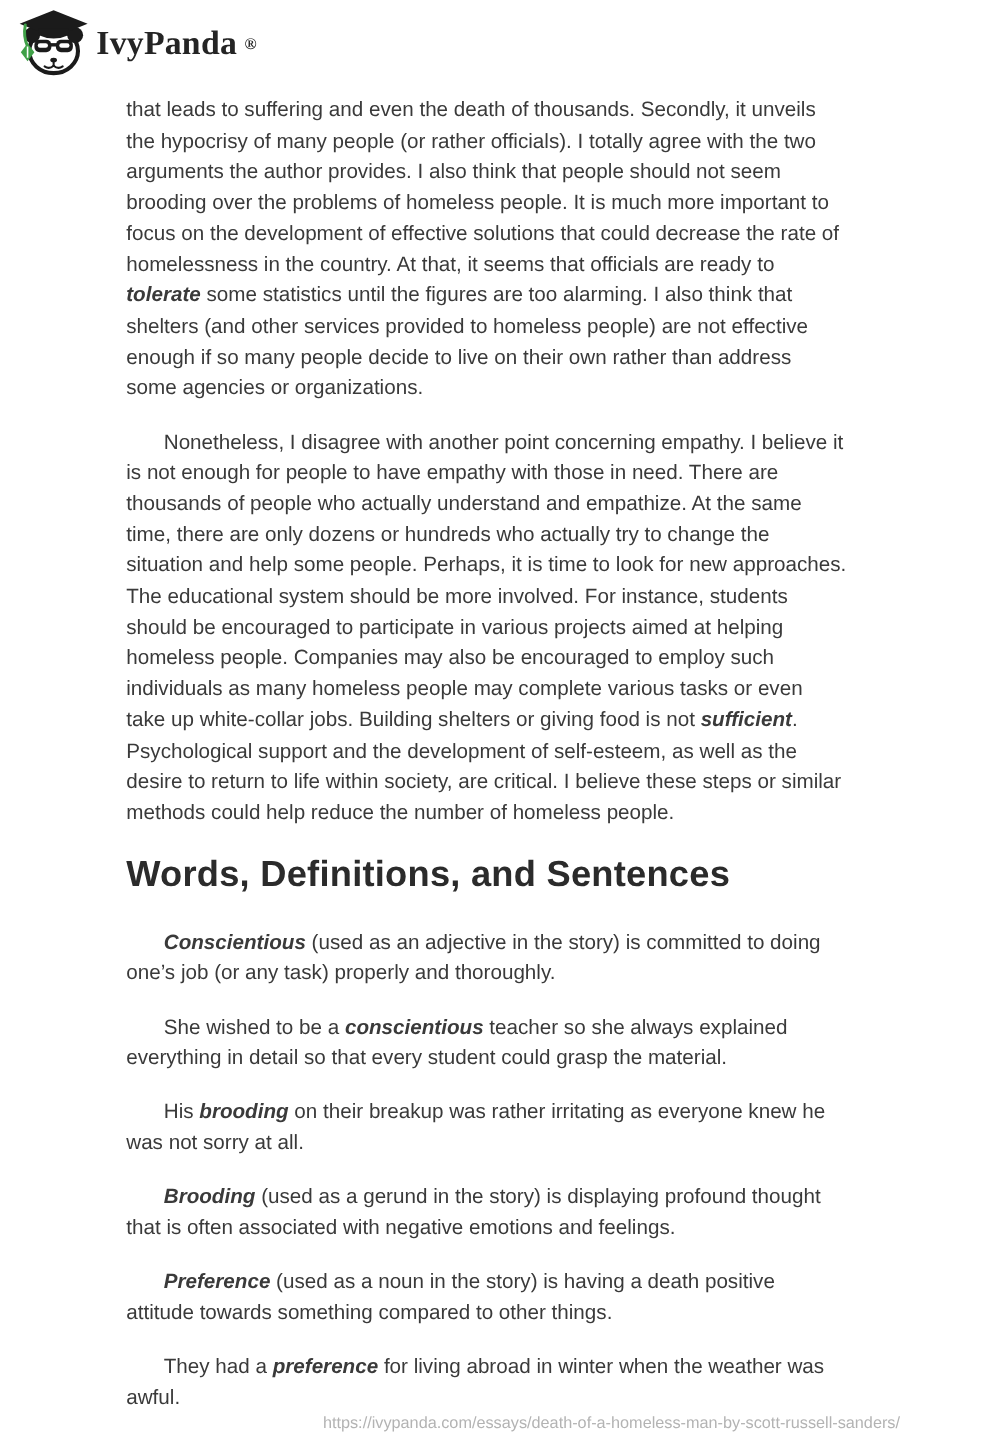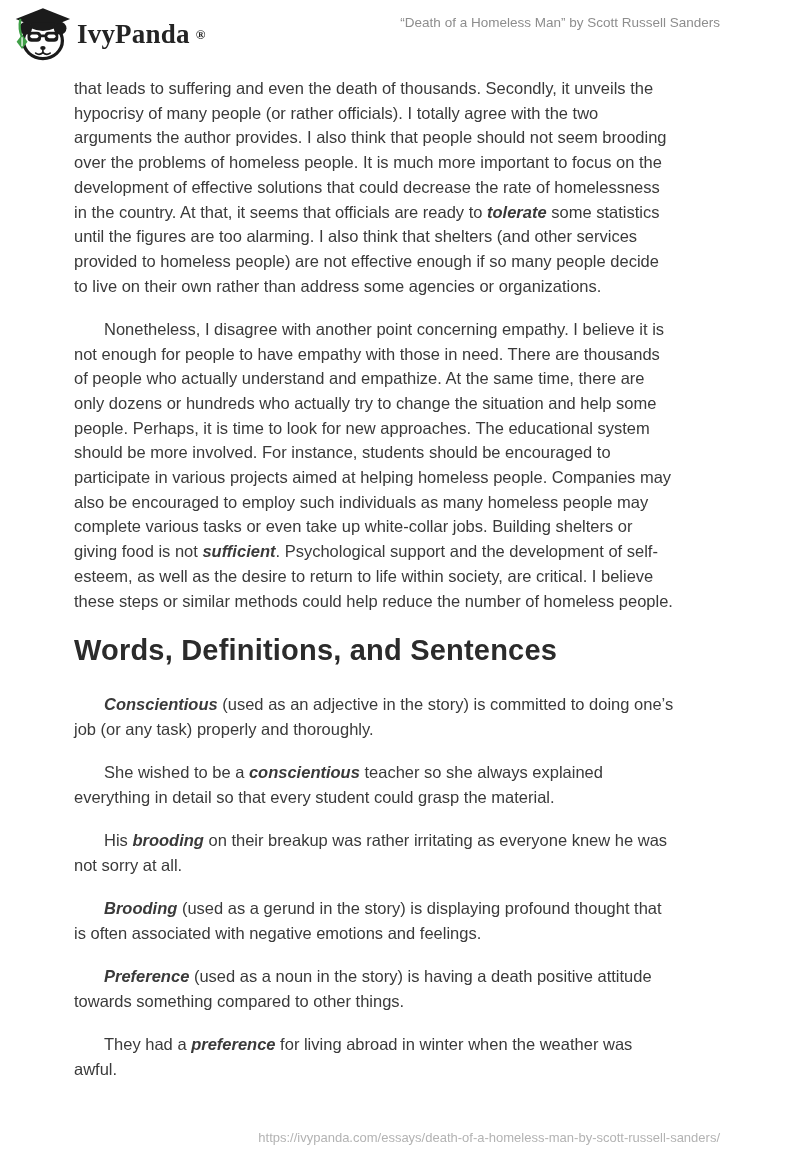--- a/index.html
+++ b/index.html
@@ -37,21 +37,21 @@
     vertical-align: super;
     line-height: 0;
   }
   .doc-title {
     padding-top: 8px;
     font-size: 13.5px;
     color: #8d8d8d;
     font-weight: 400;
   }
   .content {
-    padding: 14px 75px 0 74px;
+    padding: 14px 75px 0 101px;
   }
   .content p.para {
     font-size: 16.5px;
     line-height: 24.7px;
     color: #3a3a3a;
     margin: 0 0 18.5px 0;
     text-align: left;
   }
   .content p.para.indent { text-indent: 30px; }
   .content .em { font-weight: 700; font-style: italic; }
@@ -99,21 +99,20 @@
         <polygon points="33,1 63,13 33,25 3,13" fill="#1b1b1b"></polygon>
         <path d="M20 17 h26 v6 q-13 6 -26 0 z" fill="#1b1b1b"></path>
 
         <path d="M8 14 q-2 10 2 19" stroke="#3fa047" stroke-width="2.6" fill="none" stroke-linecap="round"></path>
         <polygon points="10,30 16,38 10,46 4,38" fill="#3fa047"></polygon>
         <path d="M10 33 v10" stroke="#ffffff" stroke-width="1.4"></path>
       </svg>
       <span class="logo-text">IvyPanda</span>
         <span class="logo-reg">®</span>
     </div>
-    <div class="doc-title">“Death of a Homeless Man” by Scott Russell Sanders</div>
   </div>
 
   <div class="content">
       <p class="para"><span class="">that leads to suffering and even the death of thousands. Secondly, it unveils the hypocrisy of many people (or rather officials). I totally agree with the two arguments the author provides. I also think that people should not seem brooding over the problems of homeless people. It is much more important to focus on the development of effective solutions that could decrease the rate of homelessness in the country. At that, it seems that officials are ready to </span><span class="em">tolerate</span><span class=""> some statistics until the figures are too alarming. I also think that shelters (and other services provided to homeless people) are not effective enough if so many people decide to live on their own rather than address some agencies or organizations.</span></p>
       <p class="para indent"><span class="">Nonetheless, I disagree with another point concerning empathy. I believe it is not enough for people to have empathy with those in need. There are thousands of people who actually understand and empathize. At the same time, there are only dozens or hundreds who actually try to change the situation and help some people. Perhaps, it is time to look for new approaches. The educational system should be more involved. For instance, students should be encouraged to participate in various projects aimed at helping homeless people. Companies may also be encouraged to employ such individuals as many homeless people may complete various tasks or even take up white-collar jobs. Building shelters or giving food is not </span><span class="em">sufficient</span><span class="">. Psychological support and the development of self-esteem, as well as the desire to return to life within society, are critical. I believe these steps or similar methods could help reduce the number of homeless people.</span></p>
       <h2 class="section-heading">Words, Definitions, and Sentences</h2>
       <p class="para indent"><span class="em">Conscientious</span><span class=""> (used as an adjective in the story) is committed to doing one’s job (or any task) properly and thoroughly.</span></p>
       <p class="para indent"><span class="">She wished to be a </span><span class="em">conscientious</span><span class=""> teacher so she always explained everything in detail so that every student could grasp the material.</span></p>
       <p class="para indent"><span class="">His </span><span class="em">brooding</span><span class=""> on their breakup was rather irritating as everyone knew he was not sorry at all.</span></p>
       <p class="para indent"><span class="em">Brooding</span><span class=""> (used as a gerund in the story) is displaying profound thought that is often associated with negative emotions and feelings.</span></p>

